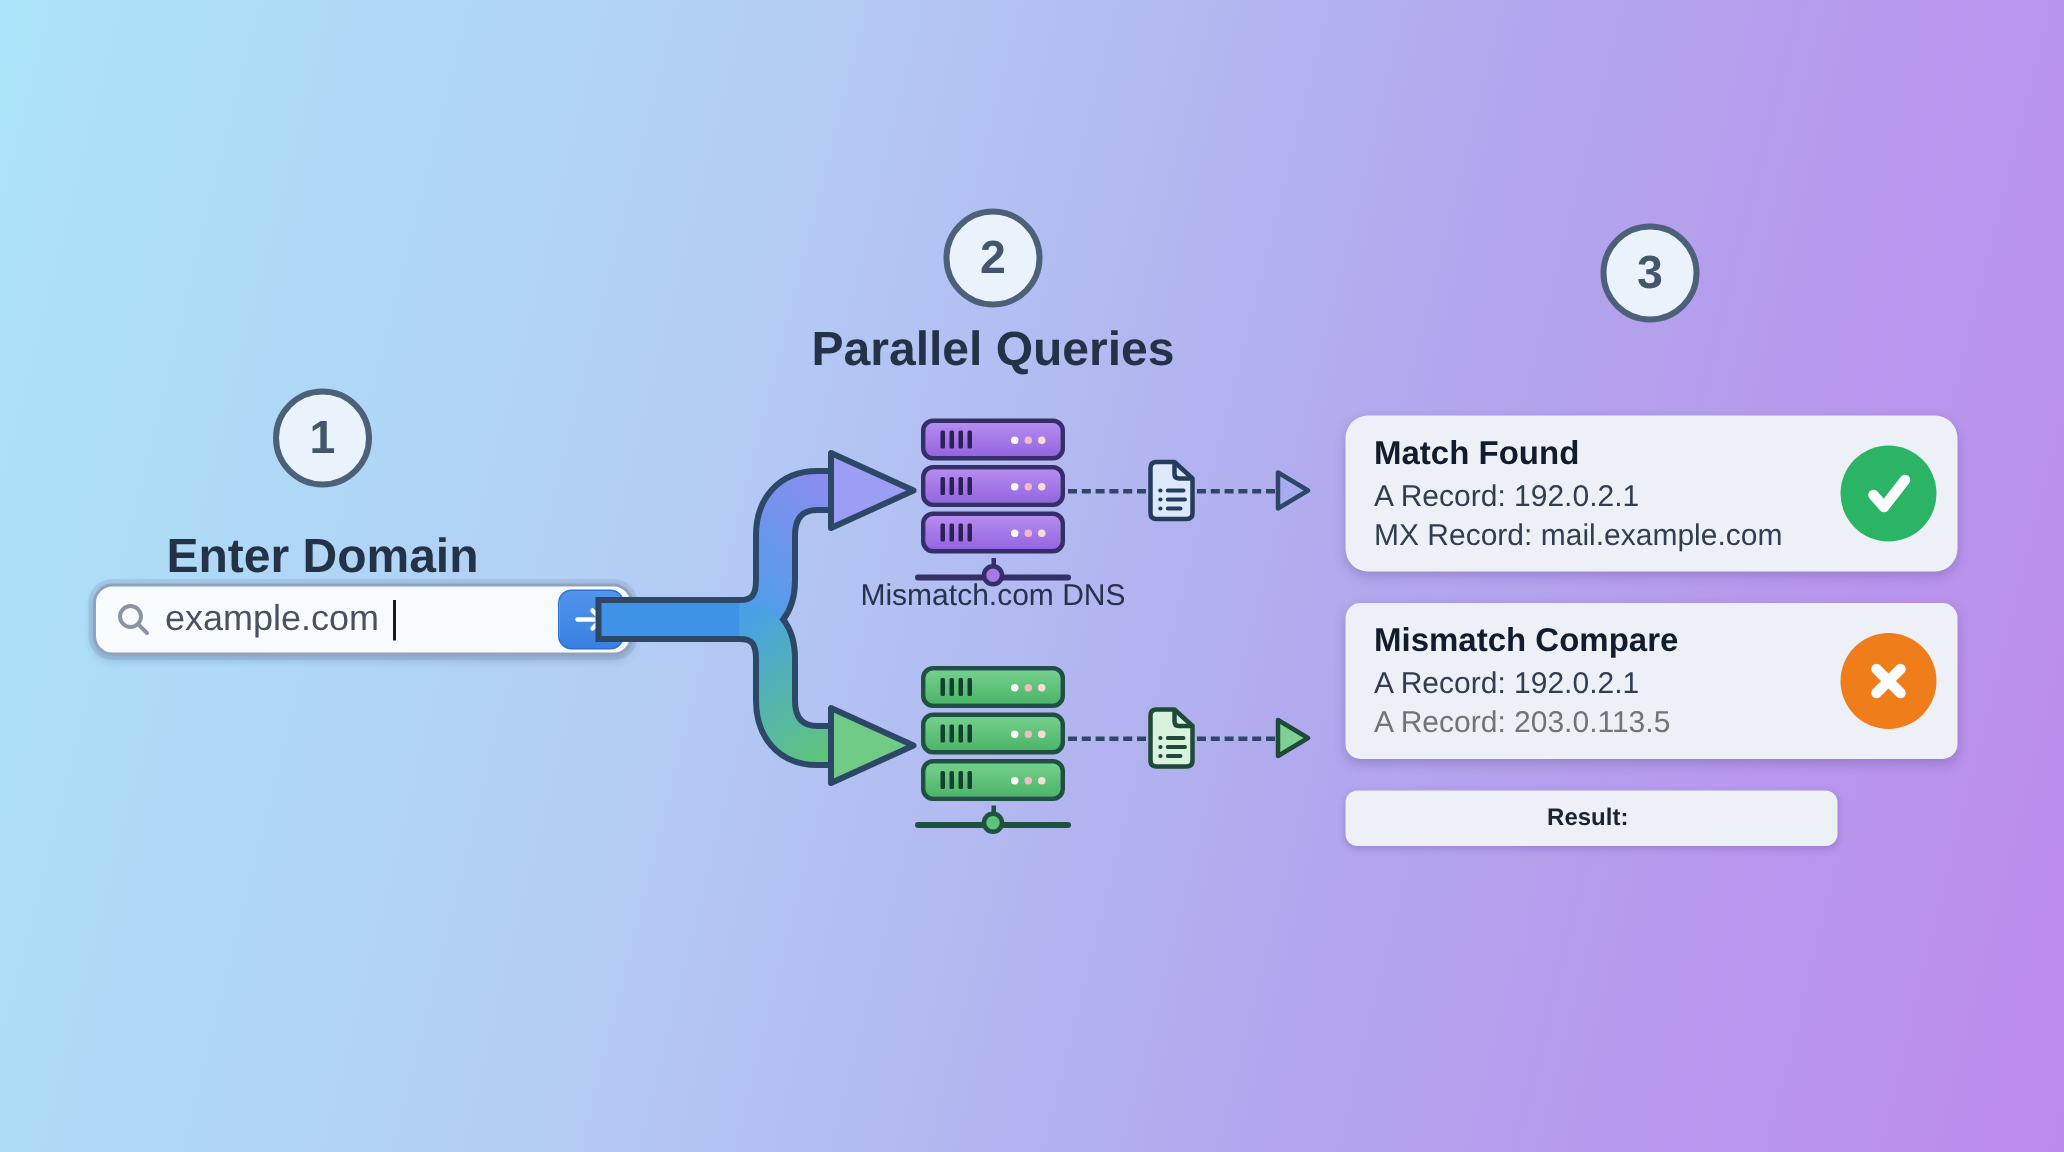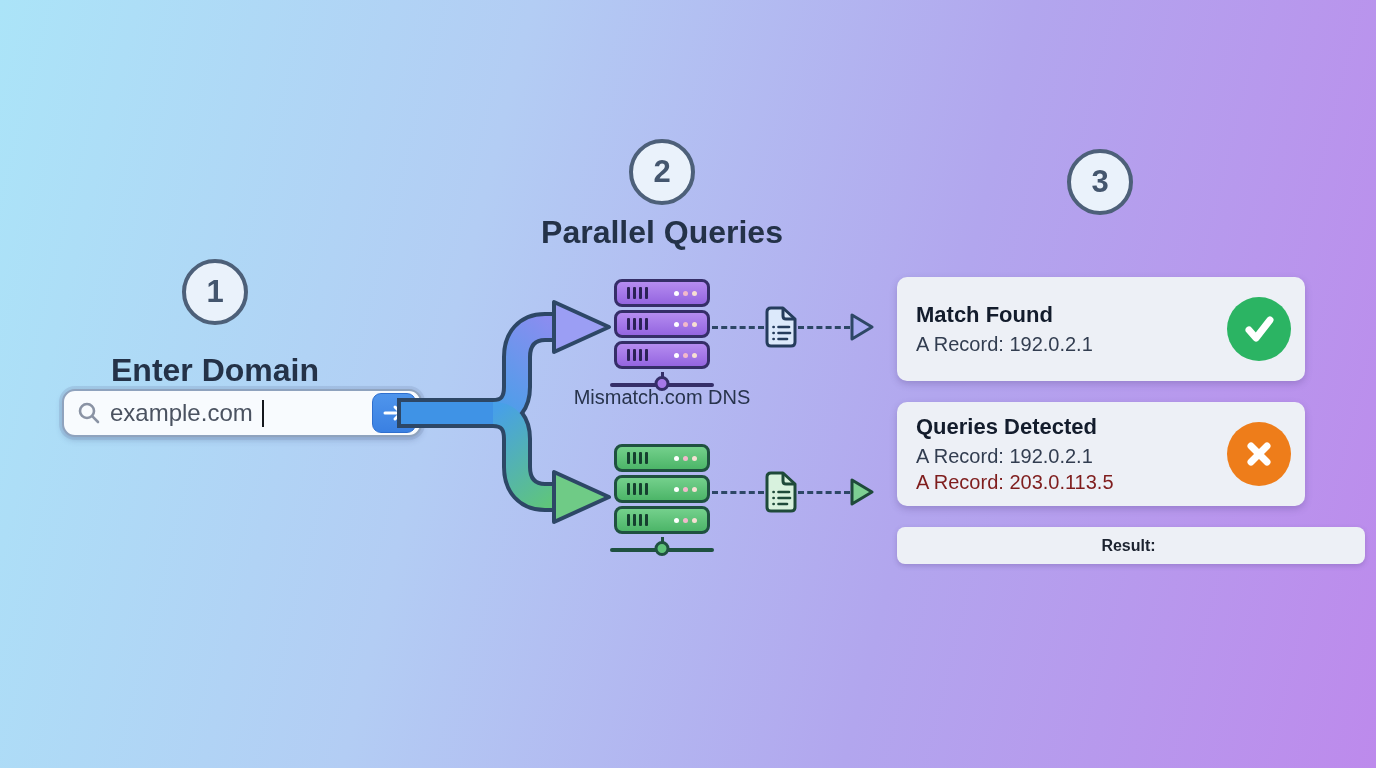--- a/index.html
+++ b/index.html
@@ -64,29 +64,29 @@
   
   .card {
     position:absolute; left:897px; width:408px; height:104px;
     background:#edf0f6; border-radius:10px;
     box-shadow:0 3px 7px rgba(90,70,140,.32);
     display:flex; align-items:center; padding:10px 14px 10px 19px;
   }
   .card-text { flex:1; }
   .card-title { font-size:22px; font-weight:bold; color:#131c2c; margin-bottom:3px; }
   .card-line { font-size:20px; color:#323d50; line-height:26px; }
-  .card-line.orange { color:#7f1d1d; }
+  .card-line.orange { color:#737373; }
   .status-circle {
     width:64px; height:64px; border-radius:50%;
     display:flex; align-items:center; justify-content:center; flex:0 0 auto;
   }
   .status-circle.green { background:#2bb463; }
   .status-circle.orange { background:#ee7d1a; }
   .result-bar {
-    position:absolute; left:897px; top:527px; width:468px; height:37px;
+    position:absolute; left:897px; top:527px; width:328px; height:37px;
     background:#edf0f6; border-radius:8px;
     box-shadow:0 2px 5px rgba(90,70,140,.3);
     display:flex; align-items:center; justify-content:center;
     font-size:16px; color:#1c2330; white-space:nowrap;
   }
   .result-label { font-weight:bold; margin-right:5px; }
 </style>
 </head>
 <body>
 
@@ -277,35 +277,36 @@
     <div class="dash"></div>
     <svg width="25" height="28" viewBox="0 0 25 28">
       <polygon points="2,2 2,26 22,14" fill="#7ed093" stroke="#1e4a3a" stroke-width="3" stroke-linejoin="round"></polygon>
     </svg>
   </div>
 
   <div class="badge" style="left:1067px;top:149px;">
     <span>3</span>
   </div>
 
-  <div class="card" style="top:277px;">
+  <div class="card" style="top:277px;border-radius:15px;">
     <div class="card-text">
       <div class="card-title">Match Found</div>
       <div class="card-line">A Record: 192.0.2.1</div>
+      <div class="card-line">MX Record: mail.example.com</div>
     </div>
     <div class="status-circle green">
       <svg width="38" height="38" viewBox="0 0 38 38">
         <path d="M9 20 L16 28 L30 10" fill="none" stroke="#ffffff" stroke-width="7" stroke-linecap="round" stroke-linejoin="round"></path>
       </svg>
     </div>
   </div>
 
   <div class="card" style="top:402px;">
     <div class="card-text">
-      <div class="card-title">Queries Detected</div>
+      <div class="card-title">Mismatch Compare</div>
       <div class="card-line">A Record: 192.0.2.1</div>
       <div class="card-line orange">A Record: 203.0.113.5</div>
     </div>
     <div class="status-circle orange">
       <svg width="34" height="34" viewBox="0 0 34 34">
         <line x1="9" y1="9" x2="25" y2="25" stroke="#ffffff" stroke-width="7" stroke-linecap="round"></line>
         <line x1="25" y1="9" x2="9" y2="25" stroke="#ffffff" stroke-width="7" stroke-linecap="round"></line>
       </svg>
     </div>
   </div>

